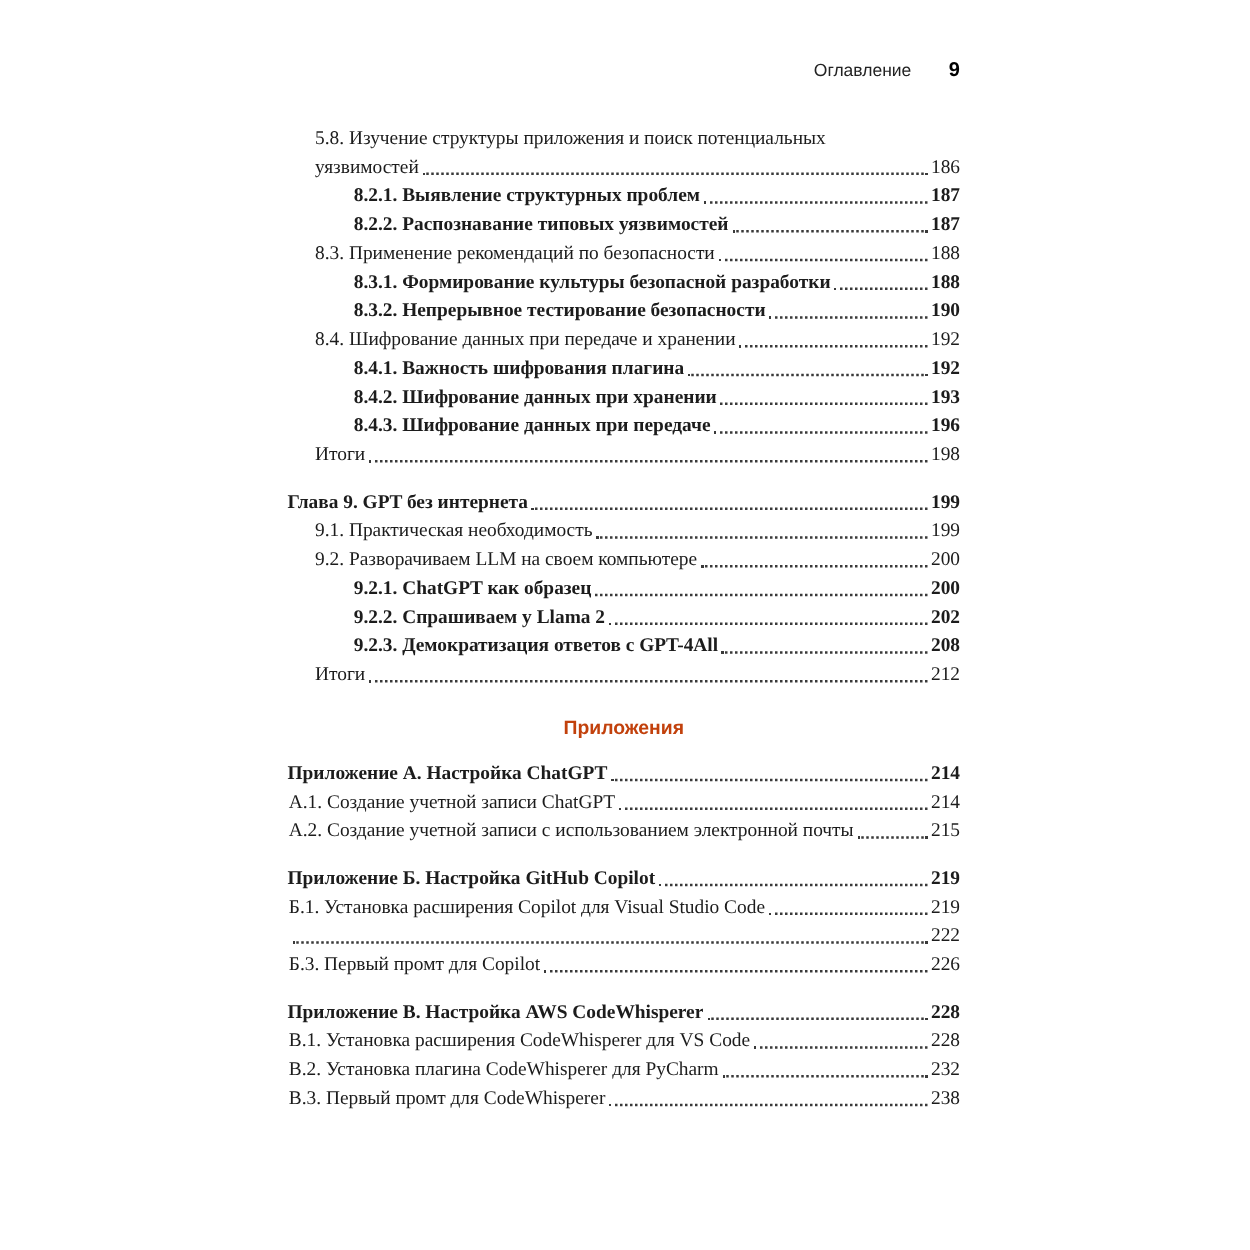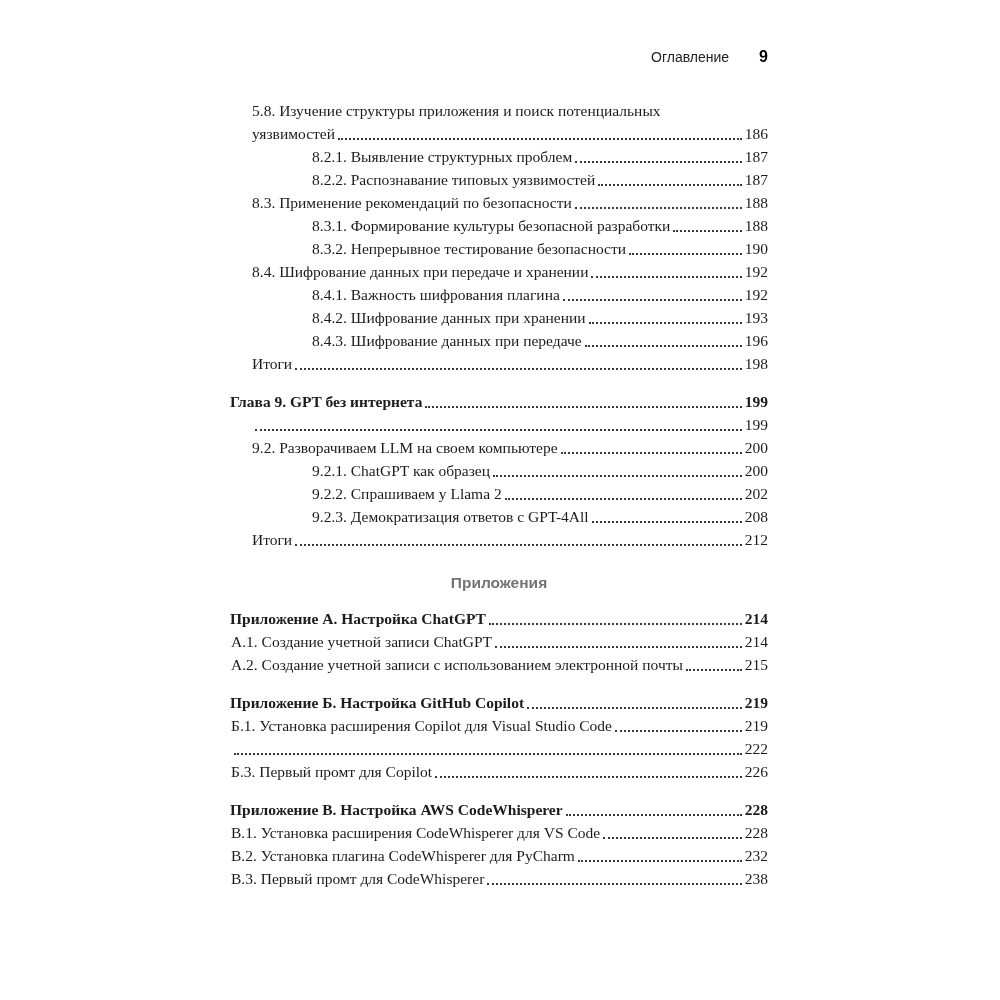--- a/index.html
+++ b/index.html
@@ -31,38 +31,38 @@
     color: #000;
   }
   .toc-entry {
     font-size: 15.5px;
     line-height: 23px;
   }
   .toc-entry.bold { font-weight: bold; }
   .toc-entry.space-before { margin-top: 15px; }
   .lvl-0 { margin-left: 0; }
   .lvl-1 { margin-left: 22px; }
-  .lvl-2 { margin-left: 82px; }
+  .lvl-2 { margin-left: 53px; font-weight: bold; }
   .lvl-3 { margin-left: 1px; }
   .wrap-line { white-space: nowrap; }
   .row { display: flex; align-items: flex-end; }
   .row .t { white-space: nowrap; }
   .leader {
     flex: 1 1 auto;
     min-width: 10px;
     border-bottom: 2px dotted #3a3a3a;
     margin: 0 3px 5px 3px;
   }
   .pg { white-space: nowrap; }
   .section-heading {
     text-align: center;
     font-family: "Liberation Sans", sans-serif;
     font-weight: bold;
     font-size: 15.5px;
-    color: #737373;
+    color: #c2410c;
     margin: 23px 0 15px 0;
   }
 </style>
 </head>
 <body>
 
 <div class="page">
   <div class="running-head">
     <span>Оглавление</span>
     <span class="pagenum">9</span>
@@ -148,20 +148,21 @@
       </div>
       <div class="toc-entry lvl-0 bold space-before">
         <div class="row">
           <span class="t">Глава 9. GPT без интернета</span>
           <span class="leader"></span>
           <span class="pg">199</span>
         </div>
       </div>
       <div class="toc-entry lvl-1">
         <div class="row">
+          <span class="t">9.1. Практическая необходимость</span>
           <span class="leader"></span>
           <span class="pg">199</span>
         </div>
       </div>
       <div class="toc-entry lvl-1">
         <div class="row">
           <span class="t">9.2. Разворачиваем LLM на своем компьютере</span>
           <span class="leader"></span>
           <span class="pg">200</span>
         </div>

